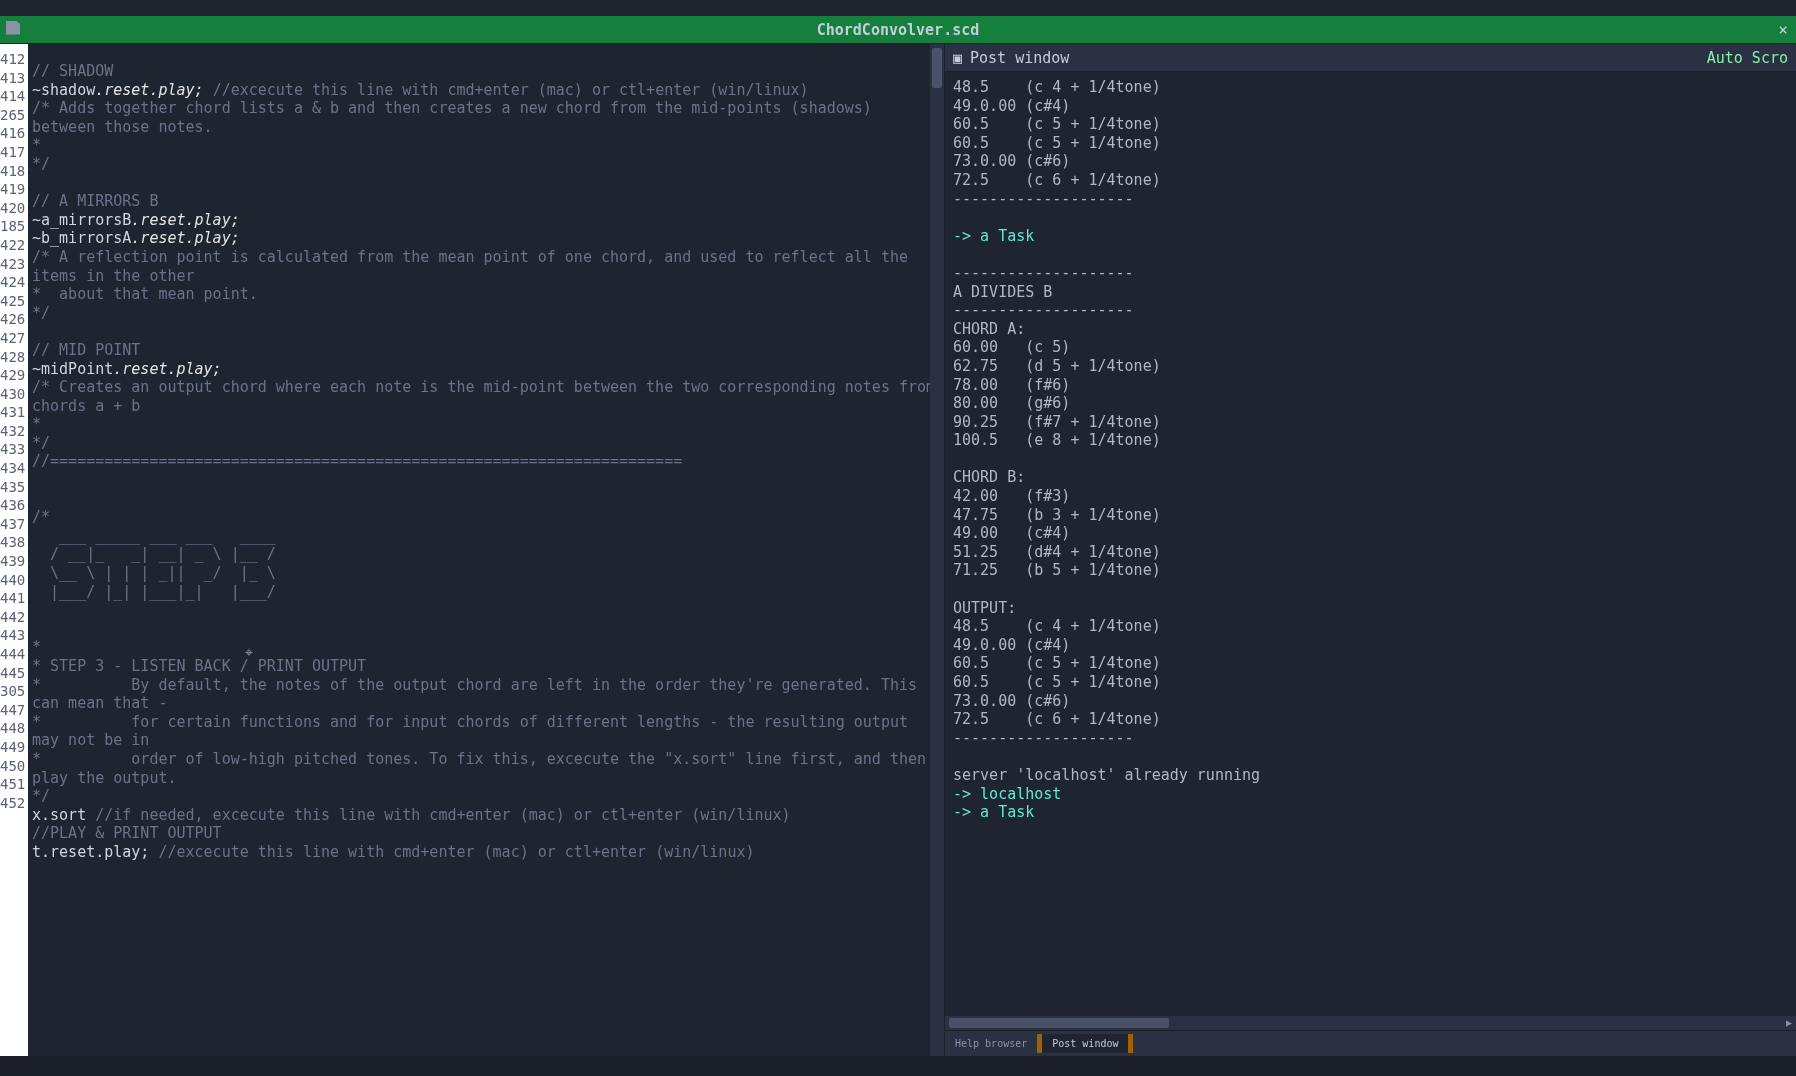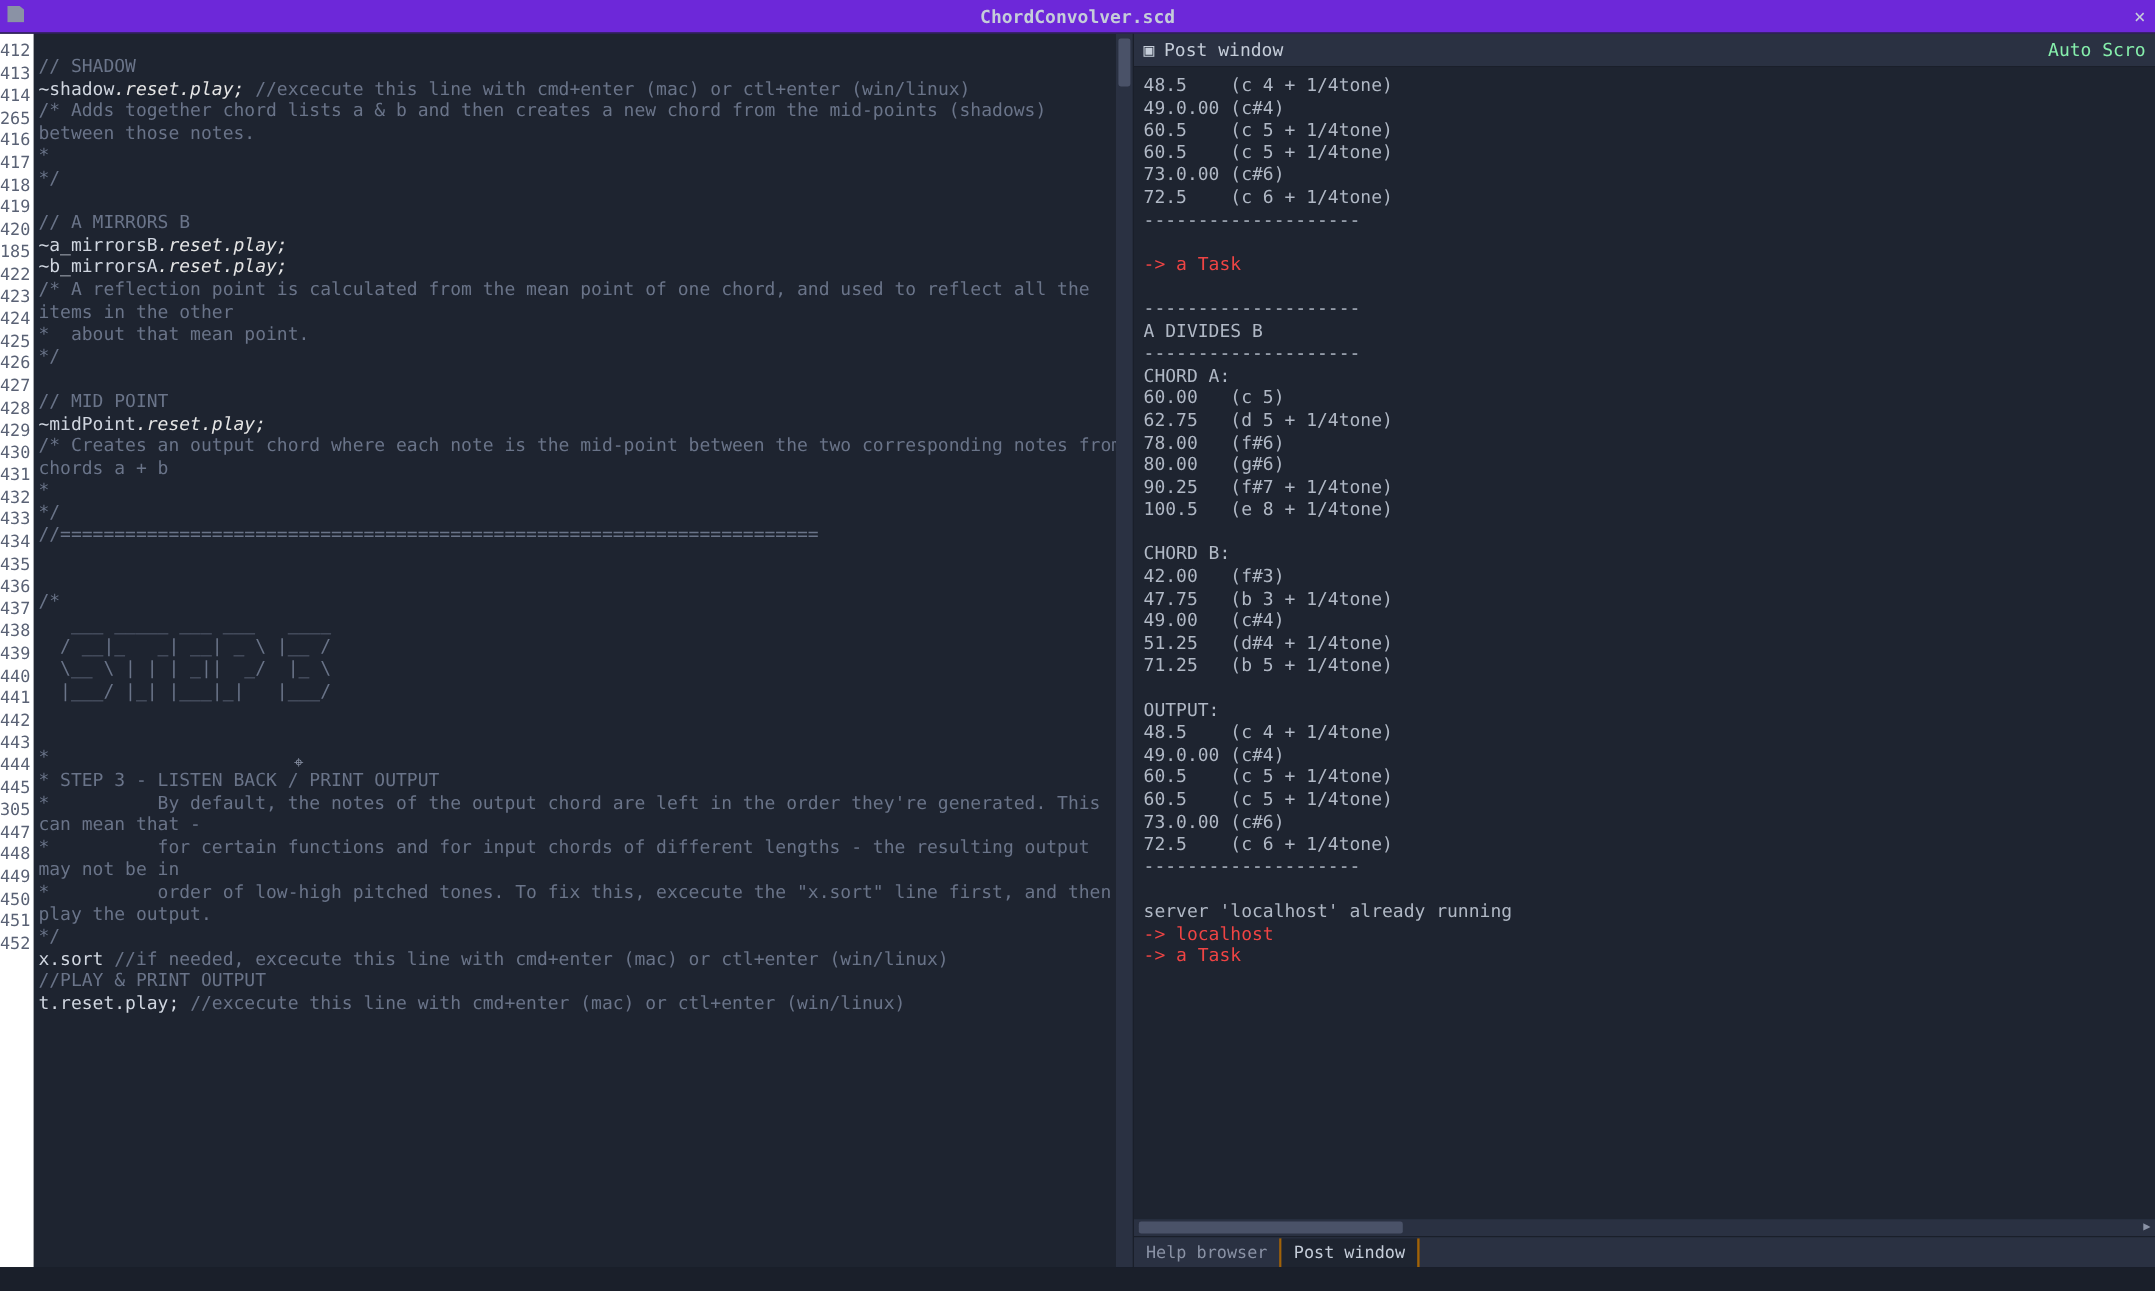--- a/index.html
+++ b/index.html
@@ -9,25 +9,26 @@
   font-family: 'Menlo', 'Consolas', monospace;
   font-size: 15px;
   width: 1796px;
   height: 1076px;
   overflow: hidden;
   display: flex;
   flex-direction: column;
 }
 .titlebar {
   height: 28px;
-  background: #6d28d9;
+  background: #15803d;
   display: flex;
   align-items: center;
   border-bottom: 1px solid #1a1f2a;
   position: relative;
+  margin-top: 16px;
 }
 .titlebar-left { width: 30px; padding-left: 6px; }
 .titlebar-title {
   position: absolute;
   left: 50%;
   transform: translateX(-50%);
   color: #c5cdd9;
   font-weight: bold;
 }
 .titlebar-close {
@@ -127,43 +128,43 @@
 .bottom-tabs {
   height: 26px;
   background: #2a3142;
   display: flex;
   align-items: center;
   border-top: 1px solid #1a1f2a;
 }
 .bottom-tabs .tab {
   padding: 4px 10px;
   color: #8a92a5;
-  border-right: 2px solid #a16207;
-  font-size: 14px;
+  border-right: 5px solid #a16207;
+  font-size: 10px;
 }
 .bottom-tabs .tab.active {
   background: #1e2430;
   color: #c5cdd9;
 }
 .statusbar {
   height: 20px;
   background: #1a1f2a;
   display: flex;
   align-items: center;
   justify-content: flex-end;
   padding: 0 10px;
   font-size: 12px;
   color: #5a6275;
 }
 
 .c-comment { color: #6a7489; }
 .c-code { color: #d0d6e0; }
 .c-var { color: #d0d6e0; }
 .c-method { color: #e5e5e5; font-style: italic; }
-.c-green { color: #ef4444; }
+.c-green { color: #5eead4; }
 .file-icon {
   width: 14px; height: 14px;
   display: inline-block;
   background: #8a92a5;
   clip-path: polygon(0 0, 70% 0, 100% 25%, 100% 100%, 0 100%);
 }
 .cursor-mark {
   position: absolute;
   left: 245px;
   top: 600px;

